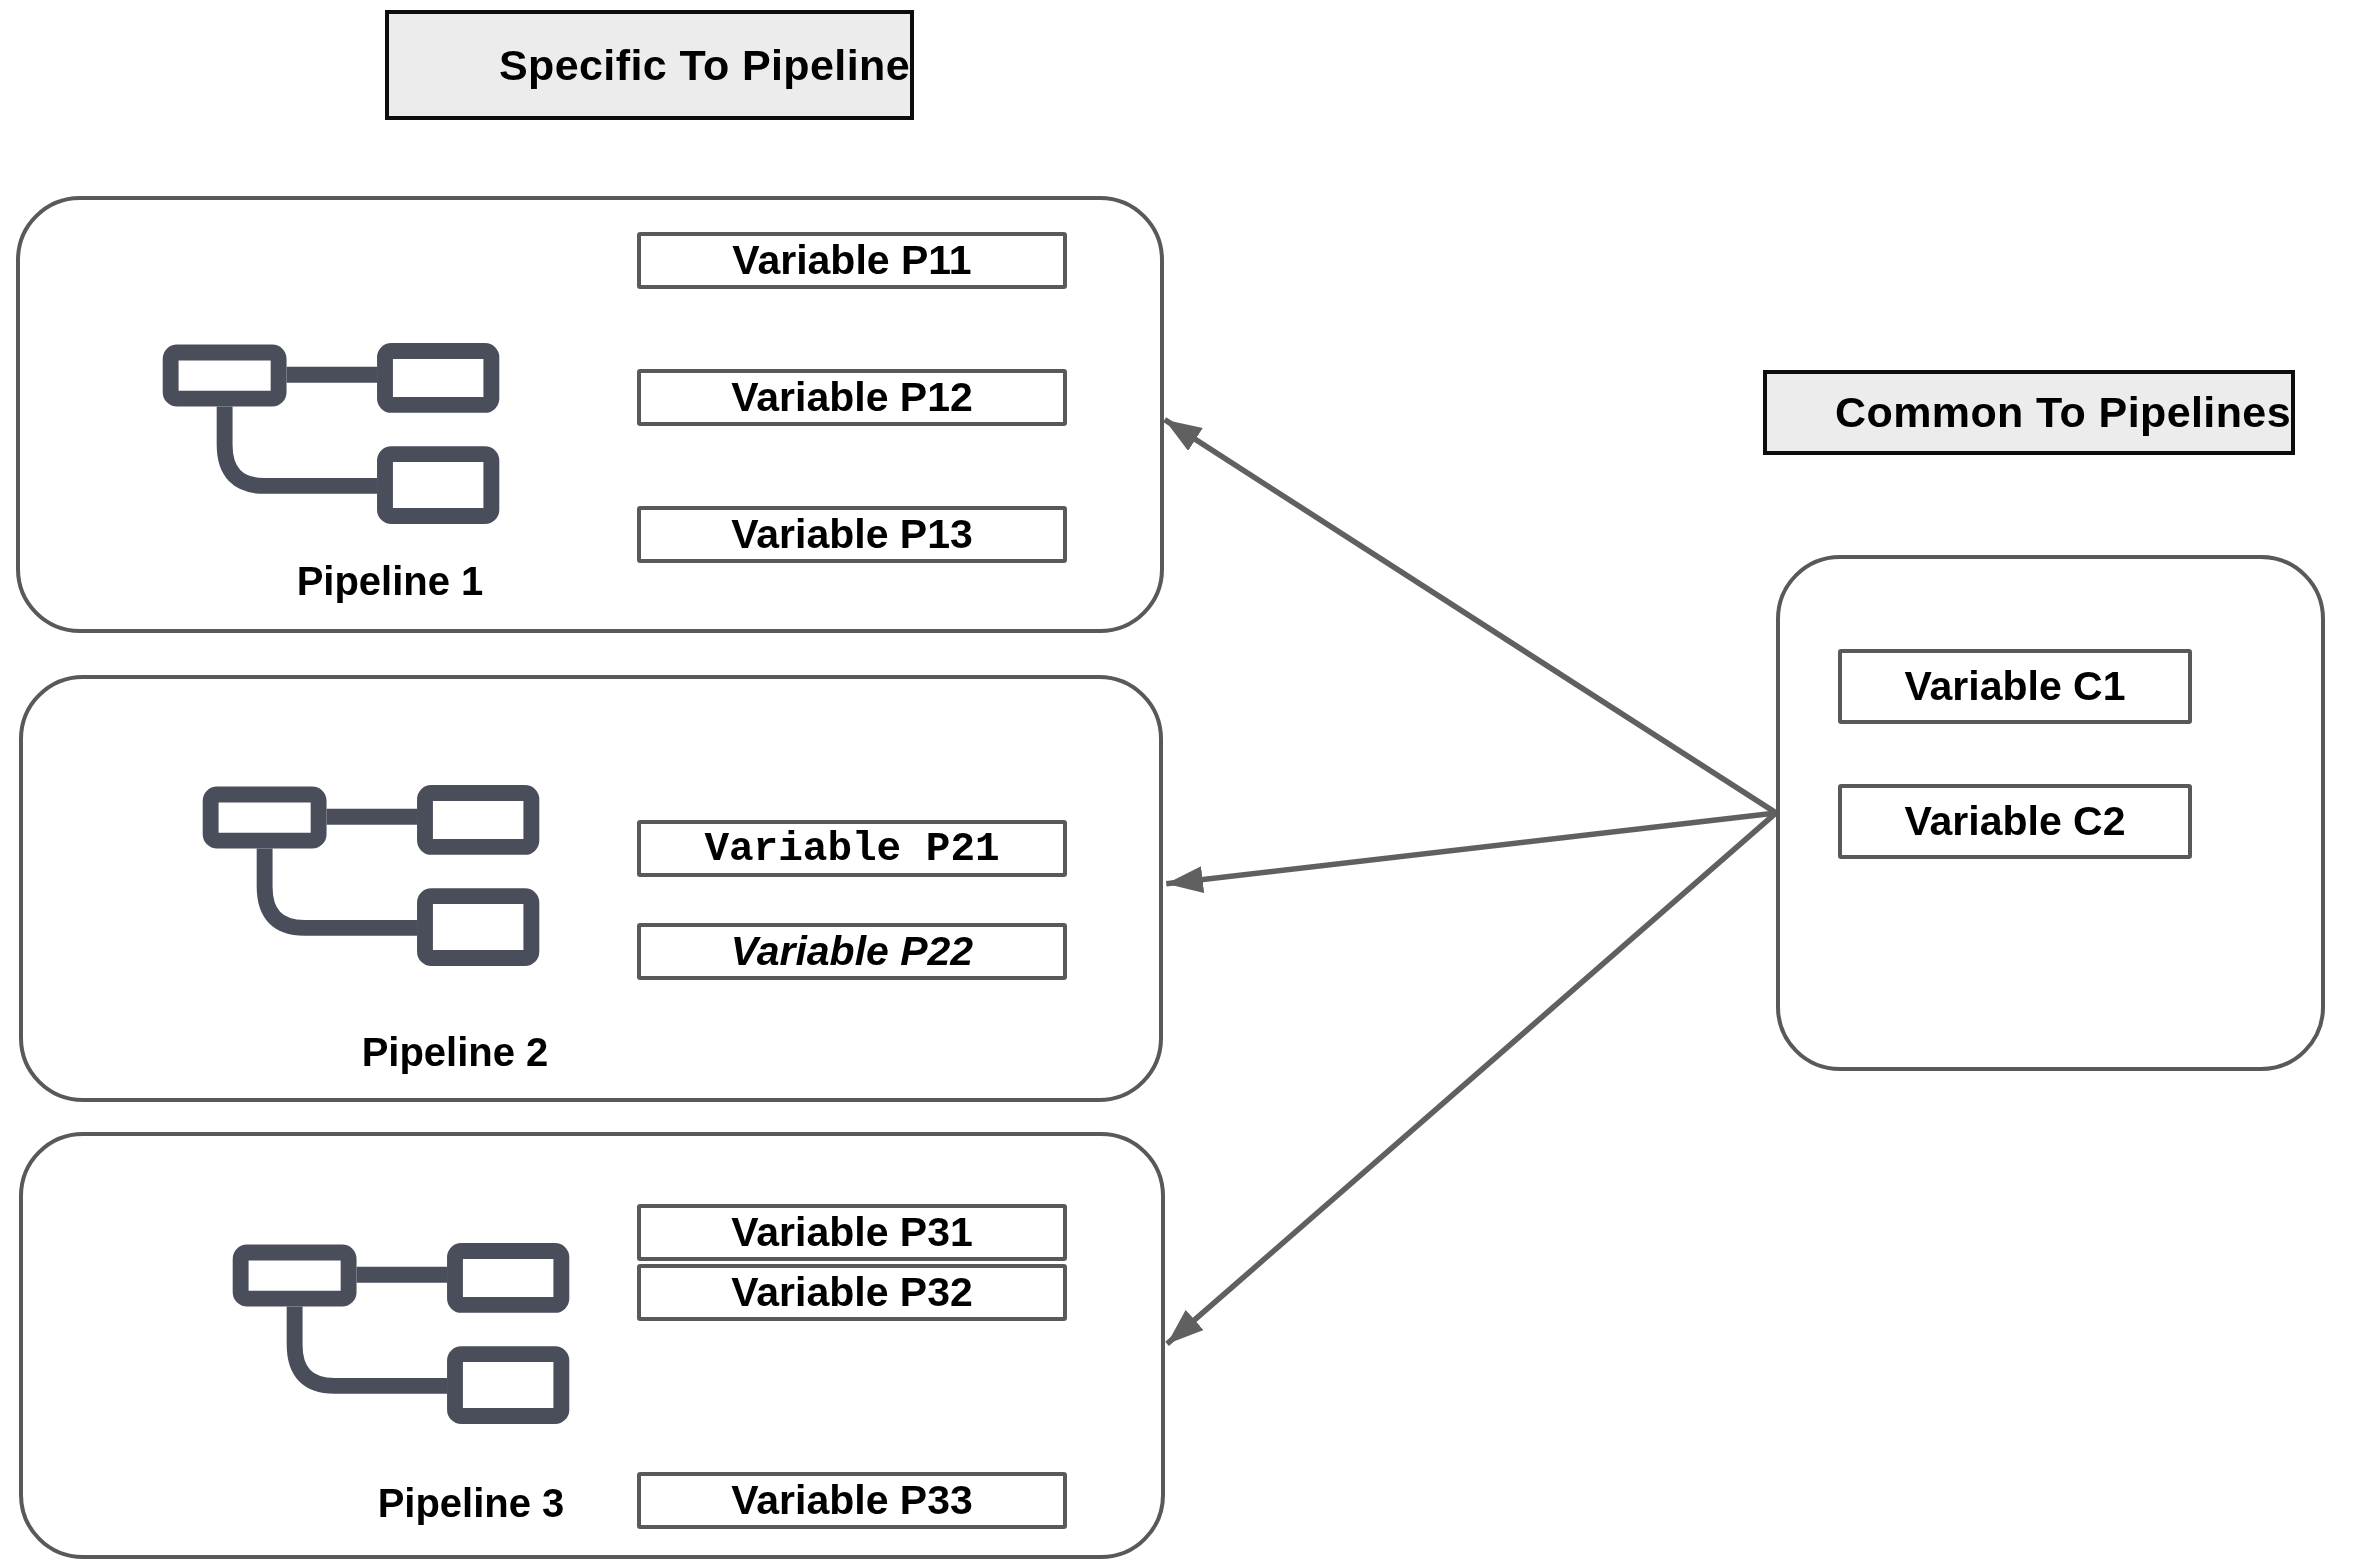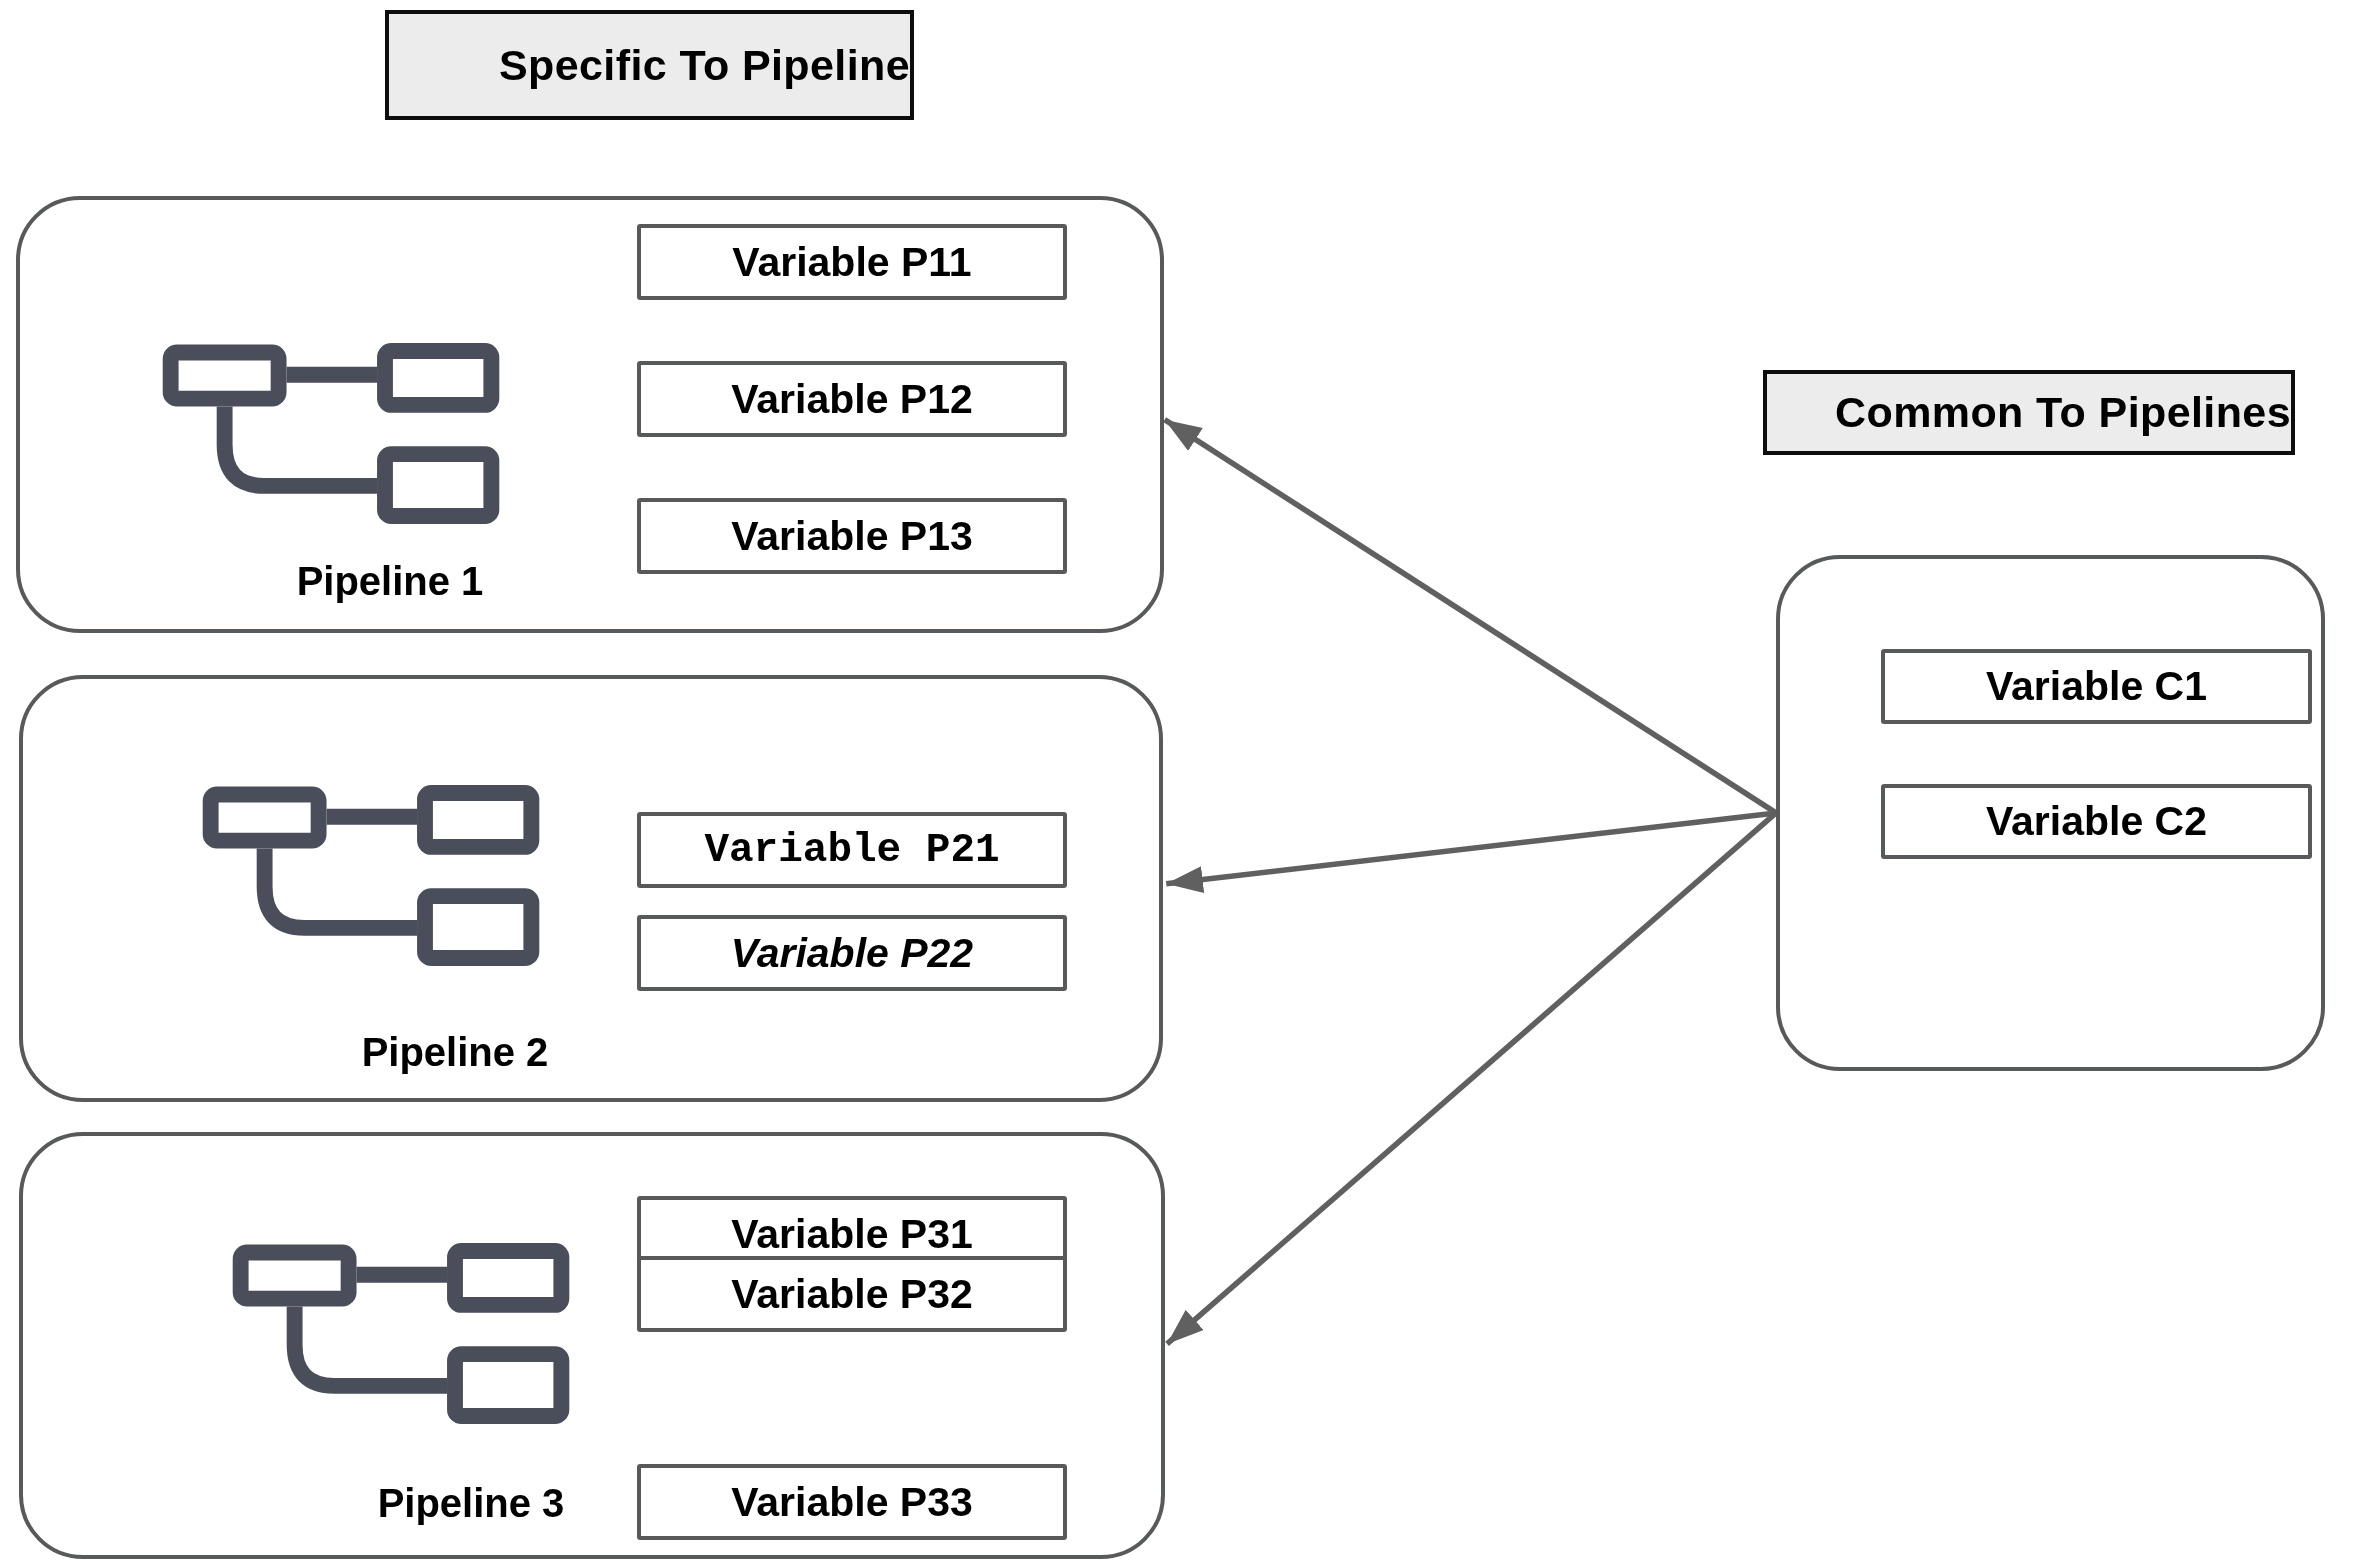--- a/index.html
+++ b/index.html
@@ -57,30 +57,30 @@
     position: absolute;
     box-sizing: border-box;
     background: #ffffff;
     border: 4.8px solid #58595b;
     border-radius: 3.2px;
     display: flex;
     align-items: center;
     justify-content: center;
     font-size: 41px;
   }
-  .var-box.vp { left: 637px; width: 430px; height: 76px; }
+  .var-box.vp { left: 637px; width: 430px; height: 57px; margin-top: 8px; }
   .vp.p11 { top: 224px; }
   .vp.p12 { top: 361px; }
   .vp.p13 { top: 498px; }
   .vp.p21 { top: 812px; font-family: Liberation Mono, monospace; }
   .vp.p22 { top: 915px; font-style: italic; }
   .vp.p31 { top: 1196px; }
   .vp.p32 { top: 1256px; }
   .vp.p33 { top: 1464px; }
-  .var-box.vc { left: 1838px; width: 431px; height: 75px; margin-left: 43px; }
+  .var-box.vc { left: 1838px; width: 354px; height: 75px; }
   .vc.c1 { top: 649px; }
   .vc.c2 { top: 784px; }
   .vc.c3 { top: 919px; }
 
   .pipe-icon {
     position: absolute;
     width: 338px;
     height: 181px;
   }
   .pipe-icon.i1 { left: 162px; top: 343px; }

